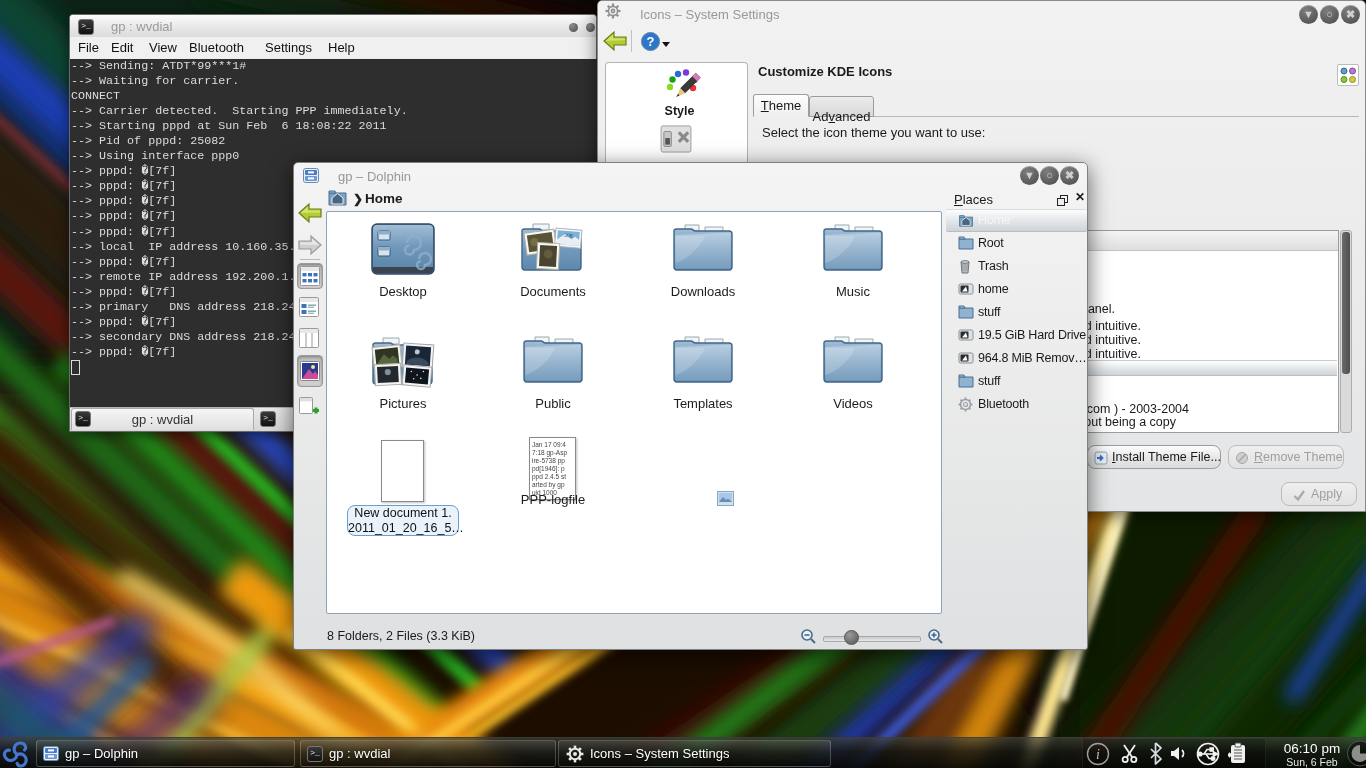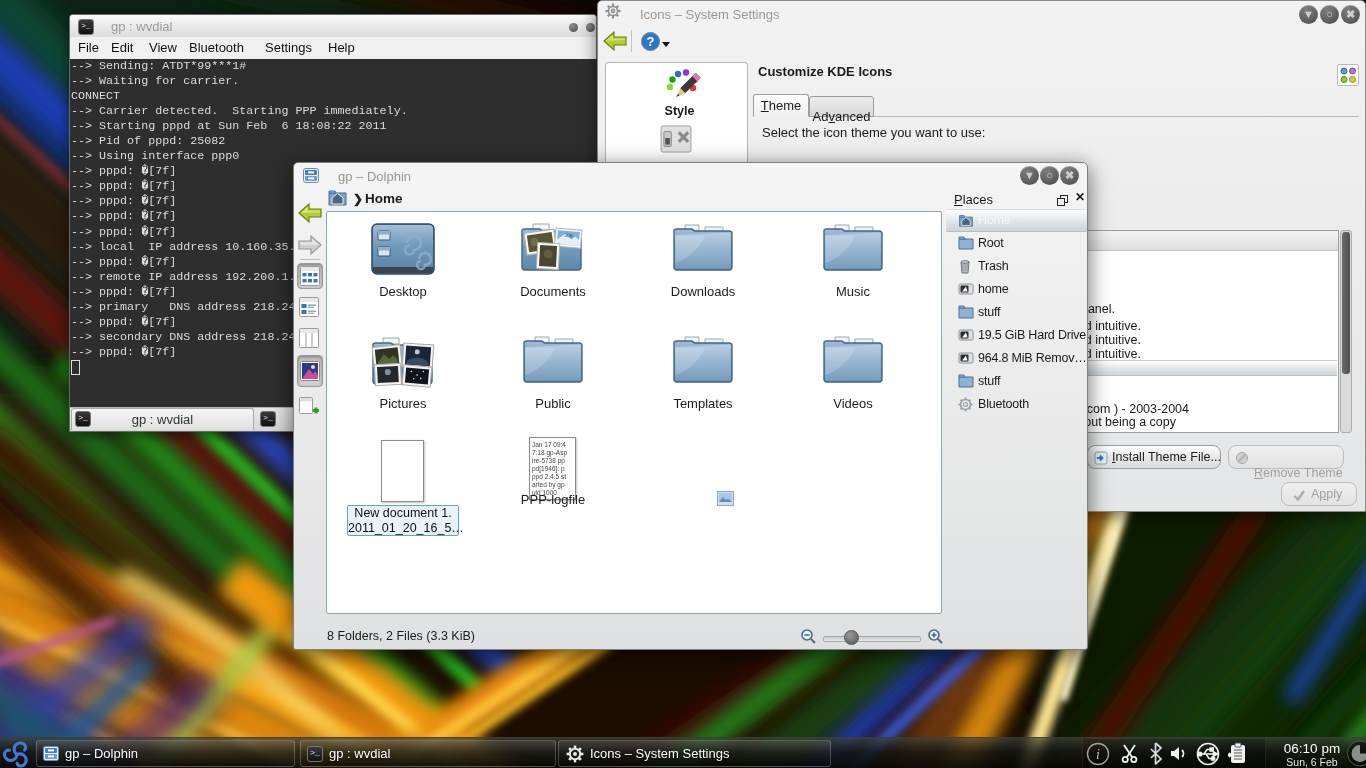--- a/index.html
+++ b/index.html
@@ -279,21 +279,21 @@
    <rect x="1" y="1" width="12" height="12" rx="2" fill="#e8eef5" stroke="#8aa"></rect>
    <path d="M3 7 L8 7 M6 4.5 L8.5 7 L6 9.5" stroke="#3a76c8" stroke-width="1.8" fill="none"></path>
   </svg>
   <span style="position:absolute;left:24px;top:4px;"><u>I</u>nstall Theme File...</span>
  </div>
  <div class="obtn dis" style="left:630px;top:444px;width:116px;height:24px;">
   <svg style="position:absolute;left:6px;top:5px;" width="14" height="14" viewBox="0 0 14 14">
    <circle cx="7" cy="7" r="5.5" fill="#cfcfcf" stroke="#a8a8a8"></circle>
    <line x1="3.5" y1="10.5" x2="10.5" y2="3.5" stroke="#a8a8a8" stroke-width="1.6"></line>
   </svg>
-  <span style="position:absolute;left:25px;top:20px;"><u>R</u>emove Theme</span>
+  <span style="position:absolute;left:25px;top:4px;"><u>R</u>emove Theme</span>
  </div>
  <div class="obtn dis" style="left:683px;top:481px;width:76px;height:24px;">
   <svg style="position:absolute;left:10px;top:5px;" width="14" height="14" viewBox="0 0 14 14">
    <path d="M2.5 8 L6 11.5 L12 3" stroke="#aaa" stroke-width="2.4" fill="none"></path>
   </svg>
   <span style="position:absolute;left:29px;top:4px;">A<u>p</u>ply</span>
  </div>
 
  <div style="position:absolute;left:739px;top:63px;width:20px;height:20px;background:#fff;border:1px solid #bbb;border-radius:2px;">
   <svg width="20" height="20" viewBox="0 0 20 20">
@@ -422,21 +422,21 @@
   <svg style="position:absolute;left:344px;top:123px;" width="64" height="50" viewBox="0 0 64 50">
         <use href="#ifolder"></use>
       </svg>
   <div class="lbl" style="left:326px;top:184px;width:100px;">Templates</div>
   <svg style="position:absolute;left:494px;top:123px;" width="64" height="50" viewBox="0 0 64 50">
         <use href="#ifolder"></use>
       </svg>
   <div class="lbl" style="left:476px;top:184px;width:100px;">Videos</div>
 
   <div style="position:absolute;left:54px;top:228px;width:41px;height:60px;background:#fff;border:1px solid #8a8a8a;box-shadow:1px 1px 2px rgba(0,0,0,.25);"></div>
-  <div style="position:absolute;left:20px;top:293px;width:112px;height:31px;background:#eaf3fb;border:1px solid #6a9ecf;border-radius:2px;box-sizing:border-box;text-align:center;font-size:12.5px;line-height:15px;color:#111;">New document 1.<br>2011_01_20_16_5…</div>
+  <div style="position:absolute;left:20px;top:293px;width:112px;height:31px;background:#eaf3fb;border:1px solid #6a9ecf;border-radius:8px;box-sizing:border-box;text-align:center;font-size:12.5px;line-height:15px;color:#111;">New document 1.<br>2011_01_20_16_5…</div>
 
   <div style="position:absolute;left:202px;top:225px;width:47px;height:63px;background:#fff;border:1px solid #8a8a8a;box-shadow:1px 1px 2px rgba(0,0,0,.25);font-size:6.5px;line-height:8px;color:#444;padding:3px 2px;box-sizing:border-box;font-family:'Liberation Sans',sans-serif;">Jan 17 09:4 7:18 gp-Asp ire-5738 pp pd[1946]: p ppd 2.4.5 st arted by gp uid 1000</div>
   <div class="lbl" style="left:176px;top:280px;width:100px;">PPP-logfile</div>
 
   <svg style="position:absolute;left:390px;top:279px;" width="17" height="15" viewBox="0 0 17 15">
    <rect x="0.5" y="0.5" width="16" height="14" fill="#cfe0ef" stroke="#8aa8c0"></rect>
    <rect x="2" y="2" width="13" height="9" fill="#a8c8e8"></rect>
    <path d="M2 11 L6 6 L9 9 L11 7.5 L15 11 Z" fill="#6a8ab0"></path>
   </svg>
  </div>

